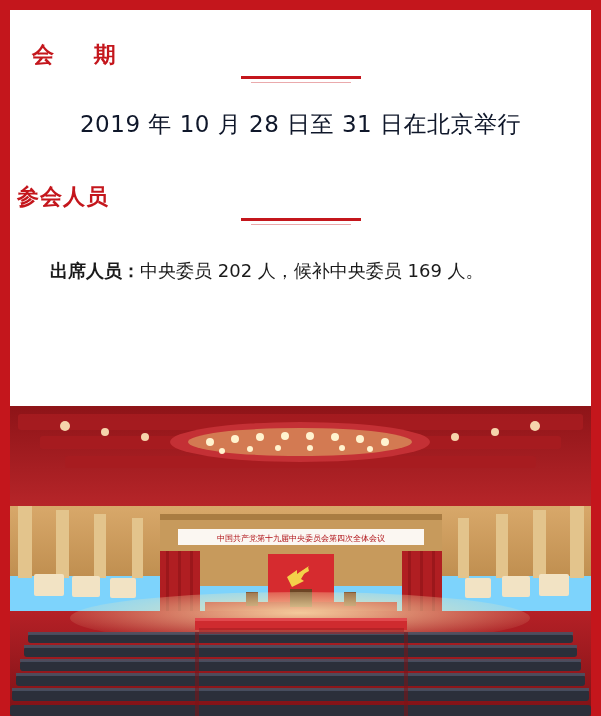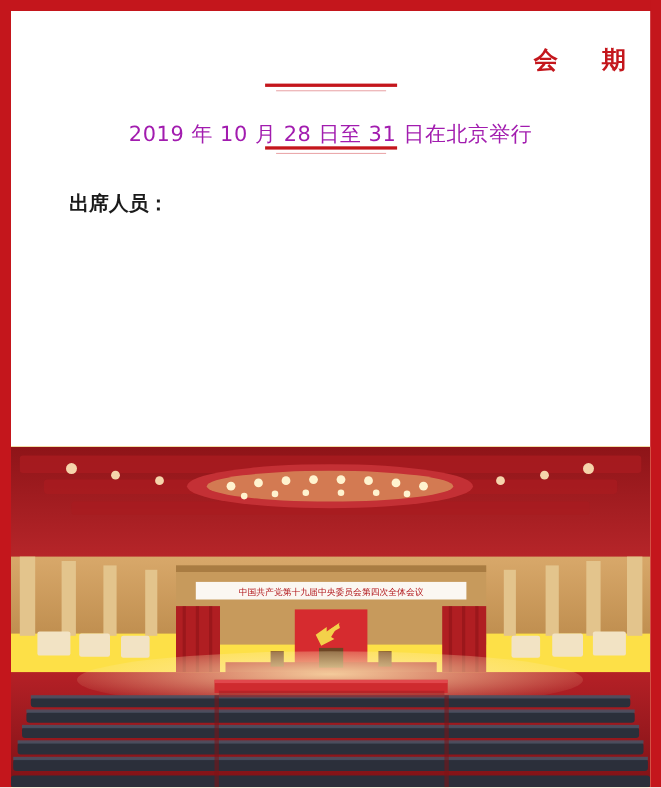--- a/index.html
+++ b/index.html
@@ -37,48 +37,48 @@
     position: absolute;
     left: 10px;
     right: 10px;
     top: 10px;
     bottom: 0;
     background: #ffffff;
   }
 
   
   .section-title-wrap {
-    text-align: right;
+    text-align: left;
     margin-top: 30px;
   }
   .section-title {
     display: inline-block;
     position: relative;
     font-size: 22px;
     font-weight: bold;
     color: #c4161c;
     letter-spacing: 16px;
     padding: 0 6px 8px 6px;
     text-indent: 16px;
   }
   .section-title.tight {
     letter-spacing: 1px;
     text-indent: 1px;
   }
 
   .lead {
     text-align: center;
-    font-size: 19px;
-    color: #a21caf;
+    font-size: 23px;
+    color: #0f172a;
     margin-top: 22px;
     letter-spacing: 0.5px;
   }
 
   .block {
-    margin: 26px 40px 0 53px;
+    margin: 26px 40px 0 40px;
     font-size: 18px;
     color: #1a1a1a;
     line-height: 1.75;
     display: flex;
     align-items: flex-start;
   }
   .block .label {
     font-weight: bold;
     white-space: nowrap;
     flex: 0 0 auto;
@@ -88,21 +88,21 @@
     text-align: justify;
   }
 
   .photo {
     position: absolute;
     left: 10px;
     right: 10px;
     bottom: 0;
     height: 310px;
     overflow: hidden;
-    background: #fde047;
+    background: #7dd3fc;
   }
   .photo svg { display: block; width: 100%; height: 100%; }
 </style>
 </head>
 <body>
 
 <div class="page">
   <div class="frame-top"></div>
   <div class="frame-left"></div>
   <div class="frame-right"></div>
@@ -115,29 +115,33 @@
     </div>
     <div style="text-align:center; margin-top:-10px;">
       <div style="display:inline-block; width:120px;">
         <div style="height:3px; background:#c4161c;"></div>
         <div style="height:1px; background:#eaaaac; margin:3px 10px 0 10px;"></div>
       </div>
     </div>
 
     <div class="lead">2019 年 10 月 28 日至 31 日在北京举行</div>
 
+    <div class="section-title-wrap" style="margin-top:42px;">
+      <span class="section-title tight">参会人员</span>
+    </div>
     <div style="text-align:center; margin-top:-10px;">
       <div style="display:inline-block; width:120px;">
         <div style="height:3px; background:#c4161c;"></div>
         <div style="height:1px; background:#eaaaac; margin:3px 10px 0 10px;"></div>
       </div>
     </div>
 
     <div class="block">
       <span class="label">出席人员：</span>
+      <span class="value">中央委员 202 人，候补中央委员 169 人。</span>
     </div>
 
     <div class="block">
     </div>
 
   </div>
 
   <div class="photo">
     <svg viewBox="0 0 581 310" preserveAspectRatio="none">
       <defs>

